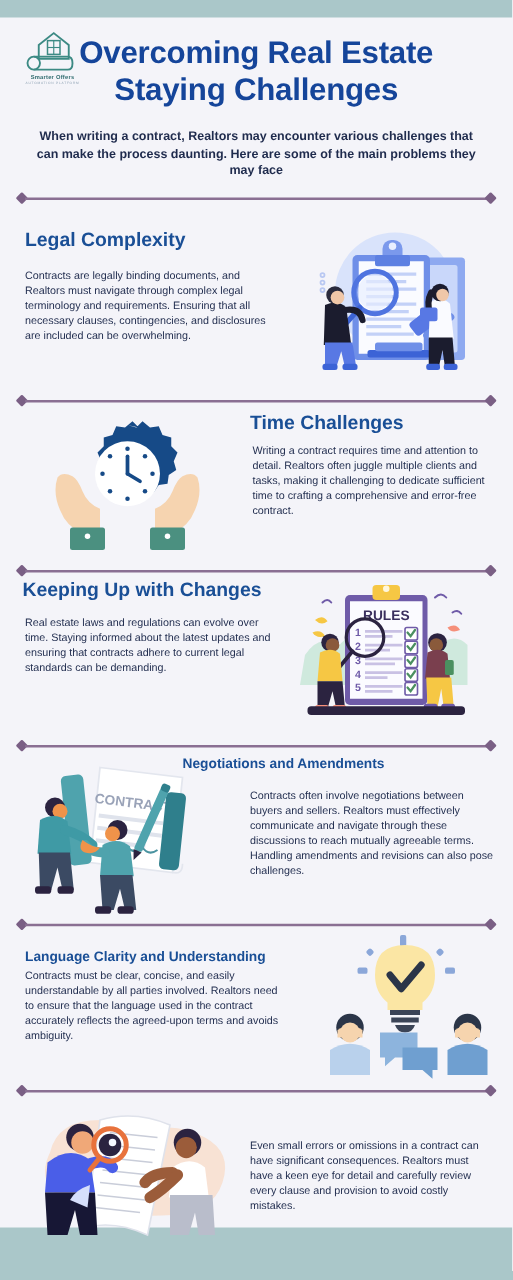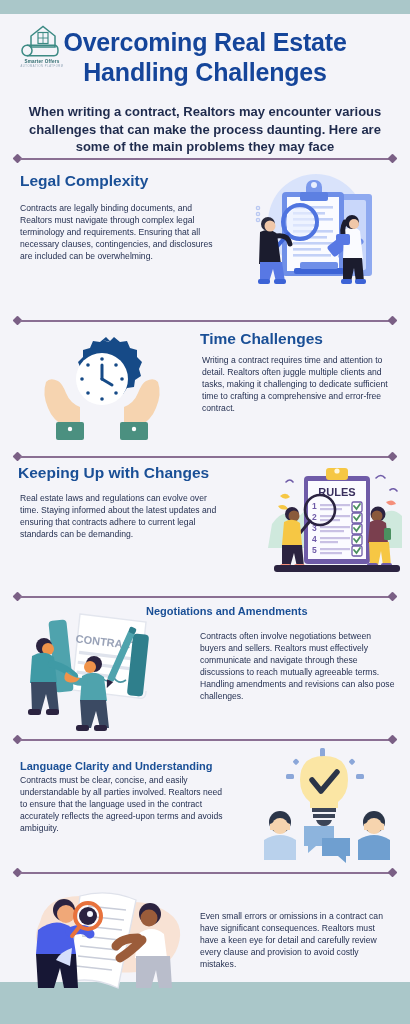--- a/index.html
+++ b/index.html
@@ -55,21 +55,21 @@
     font-size: 25px;
     line-height: 1.18;
     font-weight: bold;
     color: #15459a;
     letter-spacing: -.2px;
   }
   .subtitle {
     margin: 16px auto 4px auto;
     width: 362px;
     text-align: center;
-    font-size: 13px;
+    font-size: 10px;
     line-height: 1.36;
     font-weight: bold;
     color: #1f2b4d;
   }
 
   
   .divider {
     position: absolute;
     left: 14px; right: 14px;
     height: 9px;
@@ -131,21 +131,21 @@
         <line x1="24" y1="16" x2="34" y2="16" stroke="#3c8a84" stroke-width=".9"></line>
         <ellipse cx="13" cy="28.5" rx="5" ry="5.2" fill="none" stroke="#3c8a84" stroke-width="1.5"></ellipse>
         <path d="M13 23.3 L40 23.3 Q44 23.3 44 28.5 Q44 33.7 40 33.7 L13 33.7" fill="none" stroke="#3c8a84" stroke-width="1.5"></path>
       </svg>
       <div class="logo-text">Smarter Offers</div>
       <div class="logo-sub">AUTOMATION PLATFORM</div>
     </div>
 
     <div class="title">
       <div>Overcoming Real Estate</div>
-      <div>Handling Challenges</div>
+      <div>Staying Challenges</div>
     </div>
 
     <div class="subtitle">When writing a contract, Realtors may encounter various challenges that can make the process daunting. Here are some of the main problems they may face</div>
   </div>
 
   <div class="divider" style="top:154px">
     <span class="dot l"></span>
     <span class="line"></span>
     <span class="dot r"></span>
   </div>
@@ -168,21 +168,21 @@
     <span class="dot l"></span>
     <span class="line"></span>
     <span class="dot r"></span>
   </div>
   <div class="divider" style="top:868px">
     <span class="dot l"></span>
     <span class="line"></span>
     <span class="dot r"></span>
   </div>
 
-  <div class="section" style="top:160px;height:148px">
+  <div class="section" style="top:172px;height:148px">
     <div class="sec-inner">
       <div class="sec-head" style="left:20px;top:12px">Legal Complexity</div>
       <div class="sec-body" style="left:20px;top:42px;width:200px">Contracts are legally binding documents, and Realtors must navigate through complex legal terminology and requirements. Ensuring that all necessary clauses, contingencies, and disclosures are included can be overwhelming.</div>
 
       <div class="art" style="left:232px;top:6px">
         <svg width="160" height="128" viewBox="0 0 160 128">
           <circle cx="84" cy="56" r="48" fill="#d9e3fb"></circle>
           <rect x="98" y="28" width="42" height="82" rx="3" fill="#8ea9f0"></rect>
           <rect x="104" y="34" width="30" height="70" rx="2" fill="#c9d7fa"></rect>
           <rect x="50" y="26" width="62" height="84" rx="4" fill="#6f8fe8"></rect>
@@ -274,21 +274,21 @@
         </svg>
       </div>
     </div>
   </div>
 
   <div class="section" style="top:460px;height:132px">
     <div class="sec-inner">
       <div class="sec-head" style="left:18px;top:4px">Keeping Up with Changes</div>
       <div class="sec-body" style="left:20px;top:32px;width:205px"> Real estate laws and regulations can evolve over time. Staying informed about the latest updates and ensuring that contracts adhere to current legal standards can be demanding.</div>
 
-      <div class="art" style="left:264px;top:2px">
+      <div class="art" style="left:236px;top:2px">
         <svg width="146" height="118" viewBox="0 0 146 118">
           <path d="M8 62 q12-18 26-6 q10-14 22-4 l0 34 -52 0z" fill="#cfe9dd"></path>
           <path d="M112 58 q14-16 26-4 l0 32 -34 0z" fill="#cfe9dd"></path>
           <g fill="#f6c744">
             <path d="M16 34 q6-5 10 1 q-5 4 -10-1z"></path>
               <path d="M14 44 q7-3 10 3 q-7 2 -10-3z"></path>
           </g>
           <g fill="#f58f7a">
               <path d="M122 40 q7-4 10 2 q-7 3 -10-2z"></path>
             </g>

